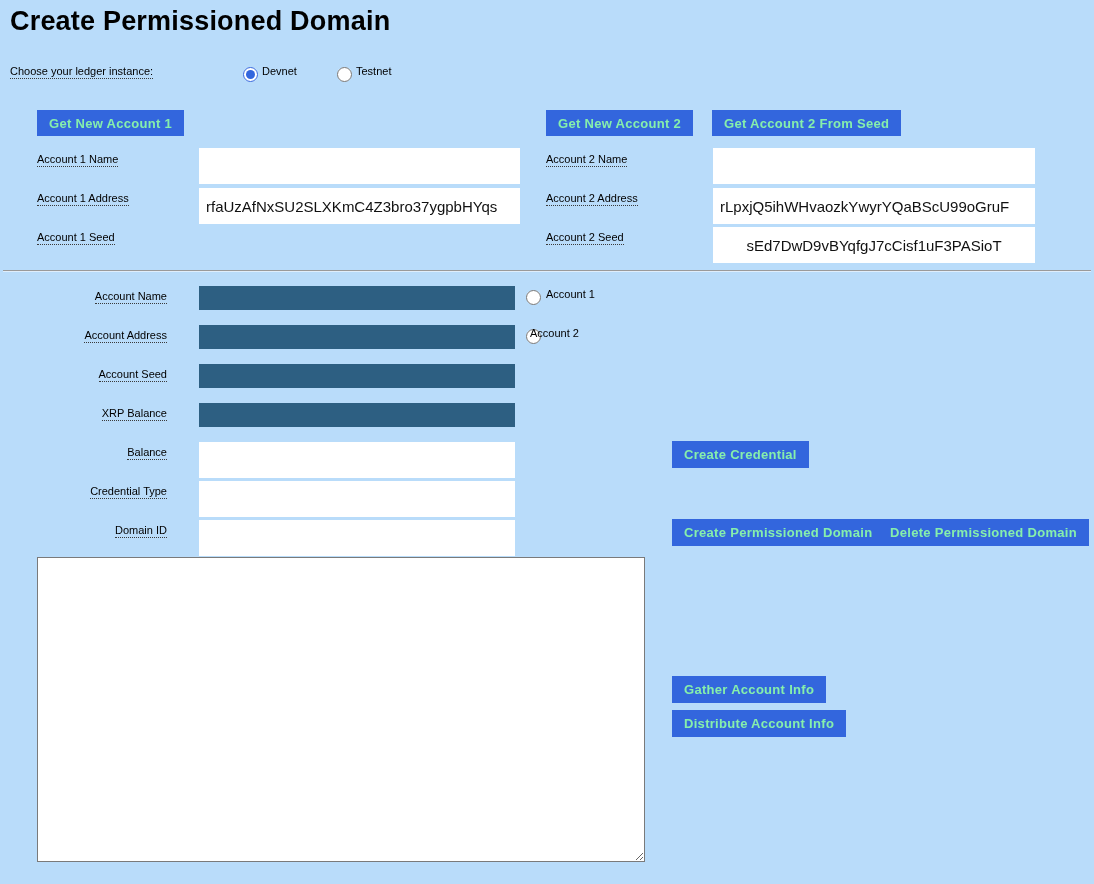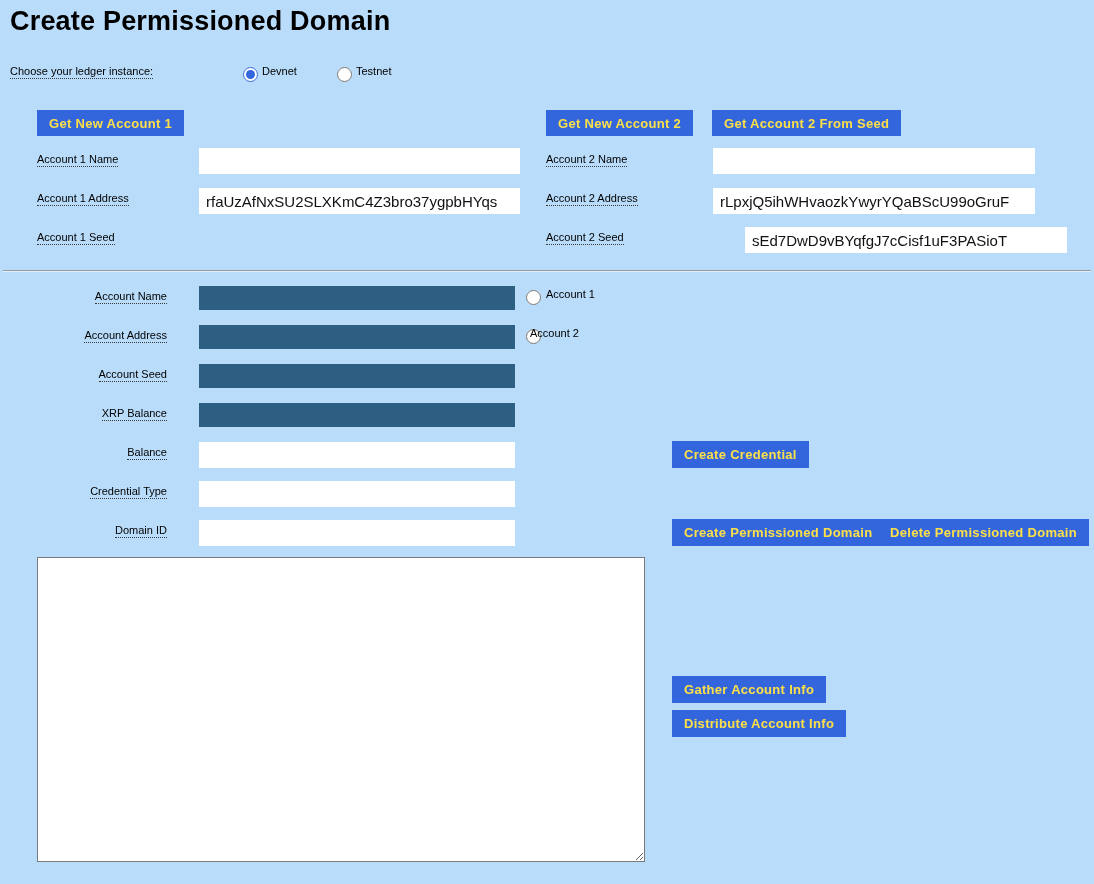--- a/index.html
+++ b/index.html
@@ -10,27 +10,27 @@
     font-family:"Liberation Sans", sans-serif; color:#000;
   }
   .abs { position:absolute; }
 
   #title { left:10px; top:6px; font-size:27px; font-weight:bold; letter-spacing:0.2px; }
 
   .lbl { font-size:11px; white-space:nowrap; }
   .dotted { border-bottom:1.6px dotted #3a3a3a; padding-bottom:1px; }
 
   .btn {
-    background:#3366dd; color:#fde047; border:none; cursor:pointer;
+    background:#3366dd; color:#86efac; border:none; cursor:pointer;
     height:26px; padding:0 12px; font-family:"Liberation Sans", sans-serif;
     font-size:13px; font-weight:700; letter-spacing:0.3px; white-space:nowrap;
   }
 
   .inp {
-    position:absolute; background:#ffffff; border:none; height:26px;
+    position:absolute; background:#ffffff; border:none; height:36px;
     font-family:"Liberation Sans", sans-serif; font-size:15px; padding:0 7px; color:#111;
     outline:none;
   }
   .darkf {
     position:absolute; background:#2d5f82; border:none; height:24px;
     left:199px; width:316px; padding:0 7px; color:#fff; outline:none;
     font-family:"Liberation Sans", sans-serif; font-size:15px;
   }
 
   input[type=radio] { position:absolute; width:15px; height:15px; accent-color:#3366dd; cursor:pointer; }
@@ -55,21 +55,21 @@
   #inp-a1-name { left:199px; top:148px; width:321px; }
   #inp-a1-addr { left:199px; top:188px; width:321px; }
   #inp-a1-seed { left:199px; top:227px; width:321px; }
 
   
   #lbl-a2-name { left:546px; top:153px; }
   #lbl-a2-addr { left:546px; top:192px; }
   #lbl-a2-seed { left:546px; top:231px; }
   #inp-a2-name { left:713px; top:148px; width:322px; }
   #inp-a2-addr { left:713px; top:188px; width:322px; }
-  #inp-a2-seed { left:745px; top:227px; width:322px; }
+  #inp-a2-seed { left:713px; top:227px; width:322px;text-align:center; }
 
   #divider { left:3px; top:270px; width:1088px; height:2px;
              background:#9a9a9a; border-bottom:1px solid #dfeefc; }
 
   
   .mid-lbl { left:0; width:167px; text-align:right; }
   #lbl-acct-name { top:290px; }
   #lbl-acct-addr { top:329px; }
   #lbl-acct-seed { top:368px; }
   #lbl-xrp-bal   { top:407px; }

